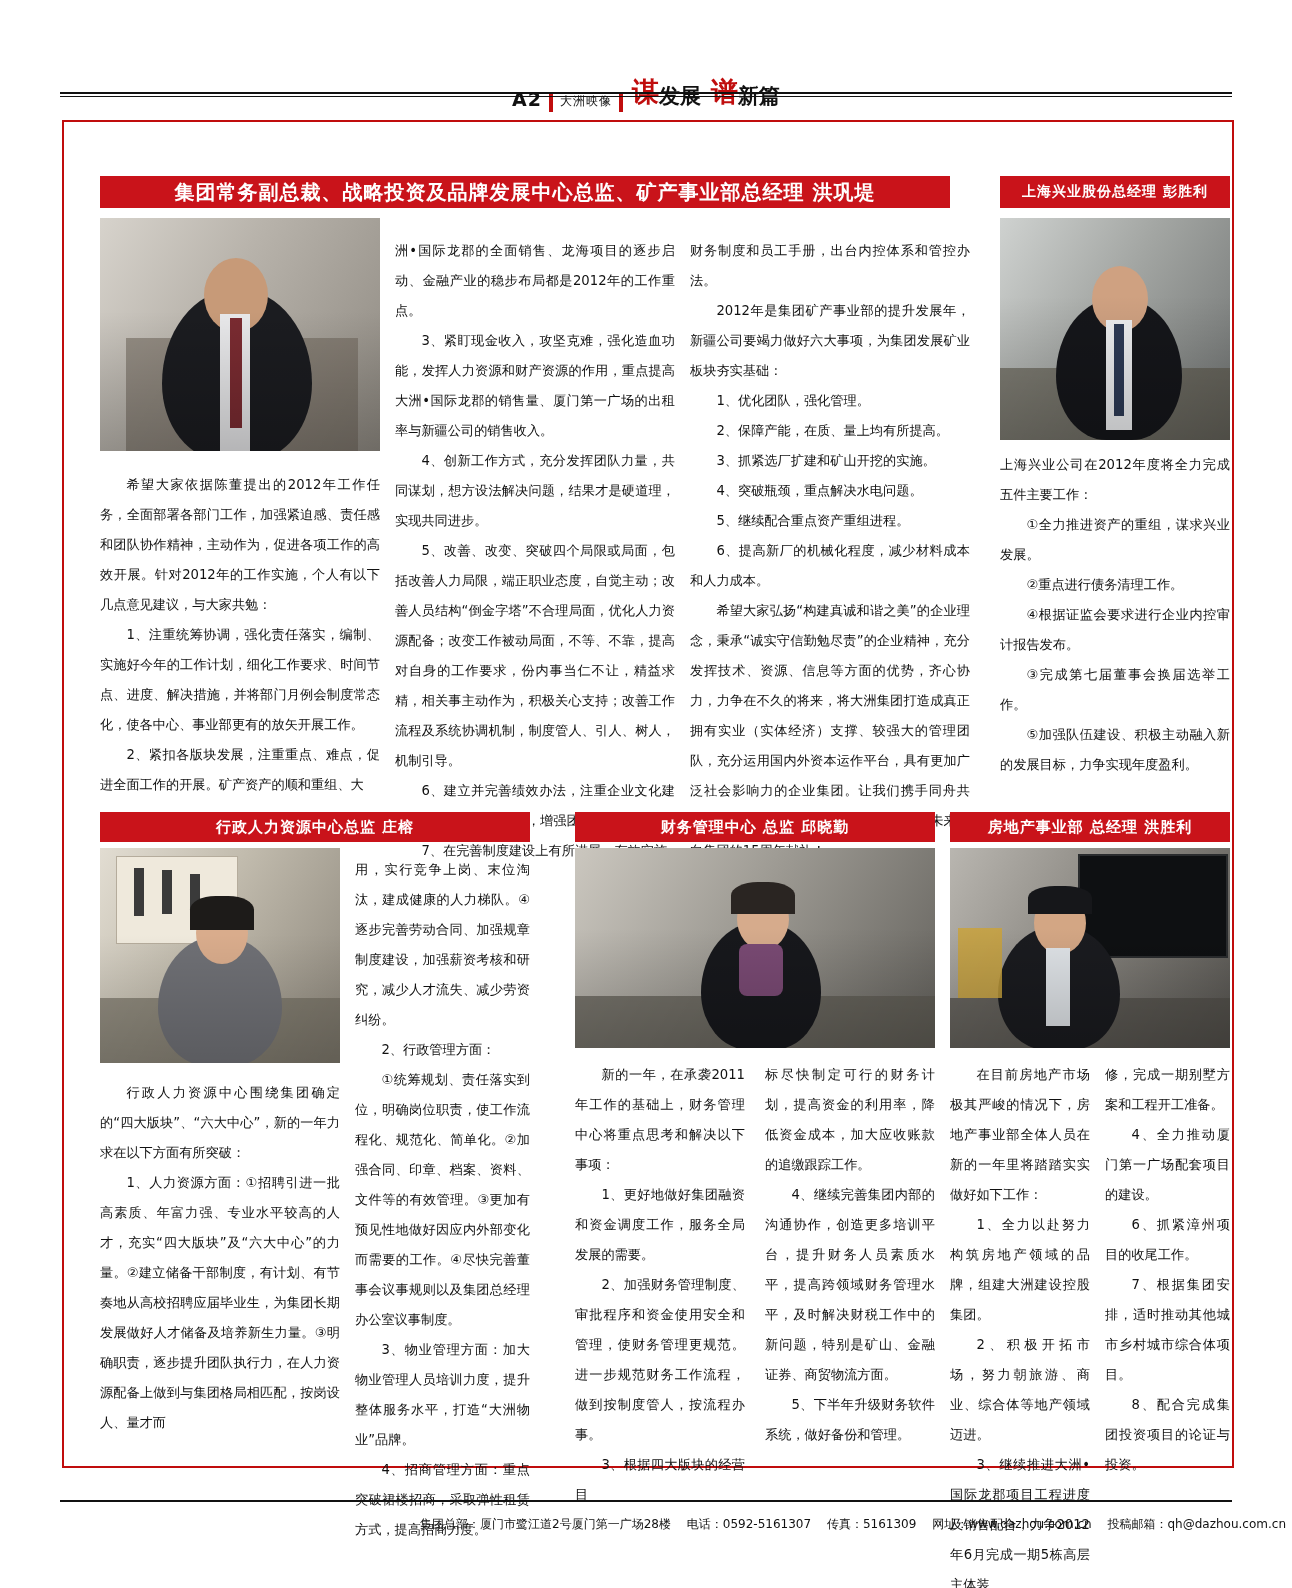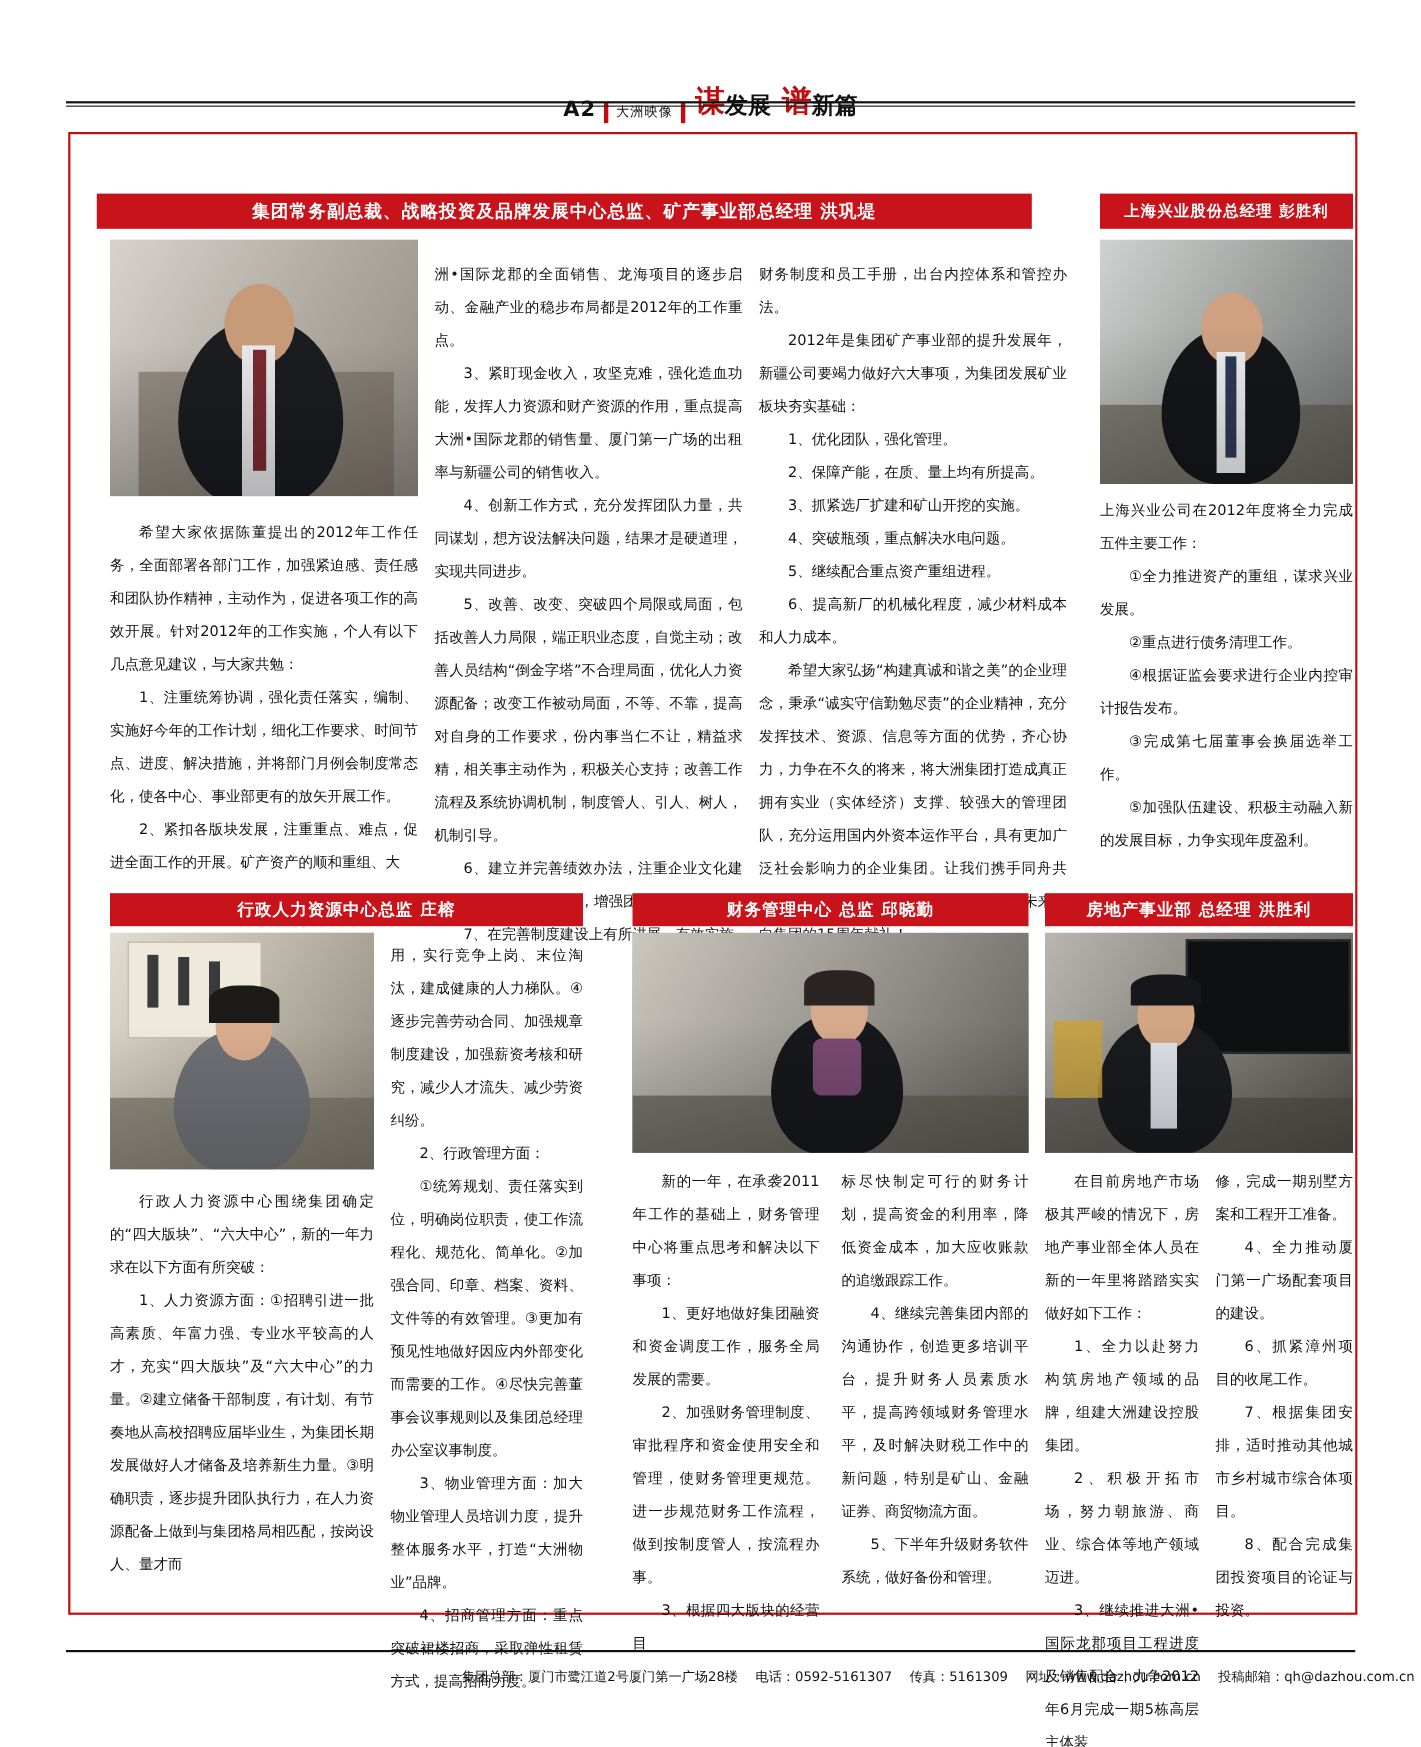--- a/index.html
+++ b/index.html
@@ -94,21 +94,21 @@
       <span class="mast-black1">发展</span>
       <span class="mast-red2">谱</span>
       <span class="mast-black2">新篇</span>
     </div>
   </div>
   <div class="rule-top"></div>
   <div class="rule-top2"></div>
 
   <div class="frame"></div>
 
-  <div class="hdr" style="left:88px;top:176px;width:850px;height:32px;font-size:16px;">
+  <div class="hdr" style="left:100px;top:176px;width:850px;height:32px;font-size:20px;">
     <span>集团常务副总裁、战略投资及品牌发展中心总监、矿产事业部总经理   洪巩堤</span>
   </div>
 
   <div class="photo p1" style="left:100px;top:218px;width:280px;height:233px;">
     <div class="ph-inner" style="position:relative;">
       <div style="position:absolute;left:0;top:0;width:100%;height:100%;background:linear-gradient(120deg,#d7d3cc 0%,#b8b3ab 40%,#8e8981 100%);"></div>
       <div style="position:absolute;left:26px;top:120px;width:232px;height:120px;background:#6c6357;opacity:.55;"></div>
       <div class="ph-figure" style="left:62px;top:72px;width:150px;height:170px;background:#1b1c20;"></div>
       <div class="ph-head" style="left:104px;top:40px;width:64px;height:74px;background:#c79a78;"></div>
       <div style="position:absolute;left:120px;top:96px;width:30px;height:140px;background:#e8e8ea;"></div>

